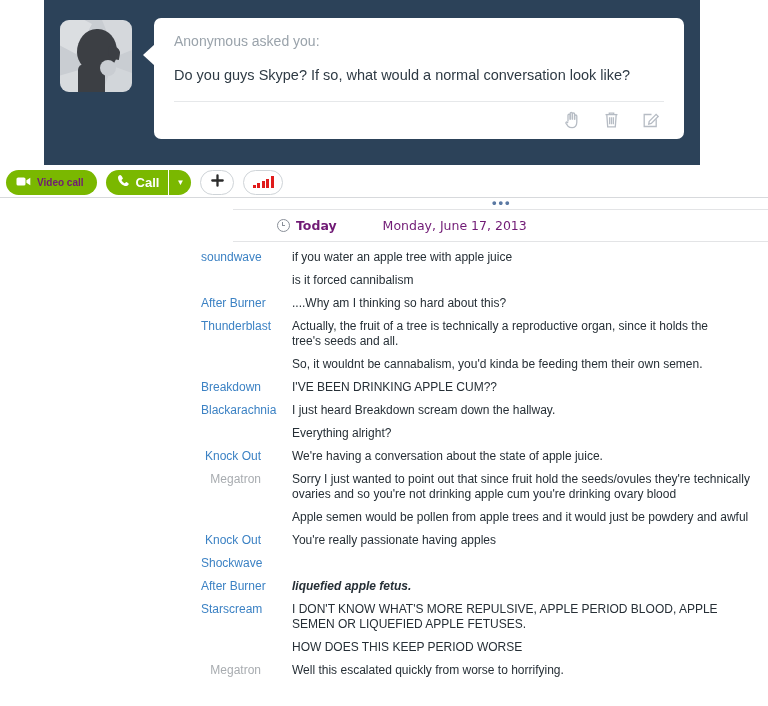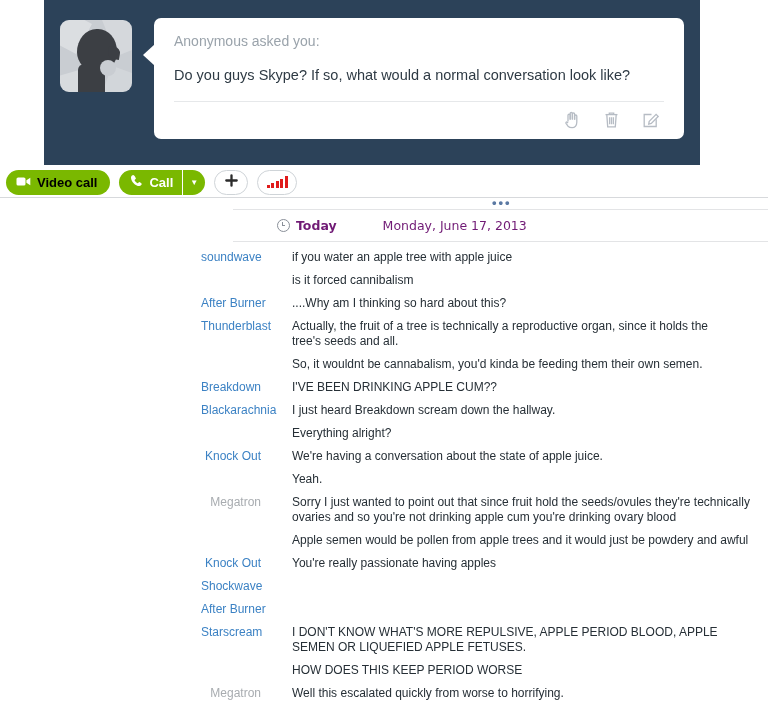--- a/index.html
+++ b/index.html
@@ -155,23 +155,23 @@
     height: 25px;
     border-radius: 13px;
     display: inline-flex;
     align-items: center;
     box-sizing: border-box;
     cursor: pointer;
     user-select: none;
   }
   .pill-green {
     background: #7ab800;
-    color: #000000;
+    color: #701a75;
     font-weight: bold;
-    font-size: 13px;
+    font-size: 10px;
     padding: 0 13px 0 10px;
     gap: 6px;
   }
   #call-group {
     display: inline-flex;
     height: 25px;
     border-radius: 13px;
     background: #7ab800;
     overflow: hidden;
     cursor: pointer;
@@ -453,41 +453,38 @@
         <div class="body">I just heard Breakdown scream down the hallway.</div>
       </div>
       <div class="msg">
         <div class="who"></div>
         <div class="body">Everything alright?</div>
       </div>
       <div class="msg">
         <div class="who">Knock Out</div>
         <div class="body">We're having a conversation about the state of apple juice.</div>
       </div>
-      <div class="msg">
-        <div class="who"></div>
-        <div class="body">Yeah.</div>
-      </div>
       <div class="msg muted wide">
         <div class="who">Megatron</div>
         <div class="body">Sorry I just wanted to point out that since fruit hold the seeds/ovules they're technically ovaries and so you're not drinking apple cum you're drinking ovary blood</div>
       </div>
       <div class="msg wide">
         <div class="who"></div>
         <div class="body">Apple semen would be pollen from apple trees and it would just be powdery and awful</div>
       </div>
       <div class="msg">
         <div class="who">Knock Out</div>
         <div class="body">You're really passionate having apples</div>
       </div>
       <div class="msg wide">
         <div class="who">Shockwave</div>
       </div>
       <div class="msg bolditalic">
         <div class="who">After Burner</div>
+        <div class="body">liquefied apple fetus.</div>
       </div>
       <div class="msg">
         <div class="who">Starscream</div>
         <div class="body">I DON'T KNOW WHAT'S MORE REPULSIVE, APPLE PERIOD BLOOD, APPLE SEMEN OR LIQUEFIED APPLE FETUSES.</div>
       </div>
       <div class="msg">
         <div class="who"></div>
         <div class="body">HOW DOES THIS KEEP PERIOD WORSE</div>
       </div>
       <div class="msg muted">

